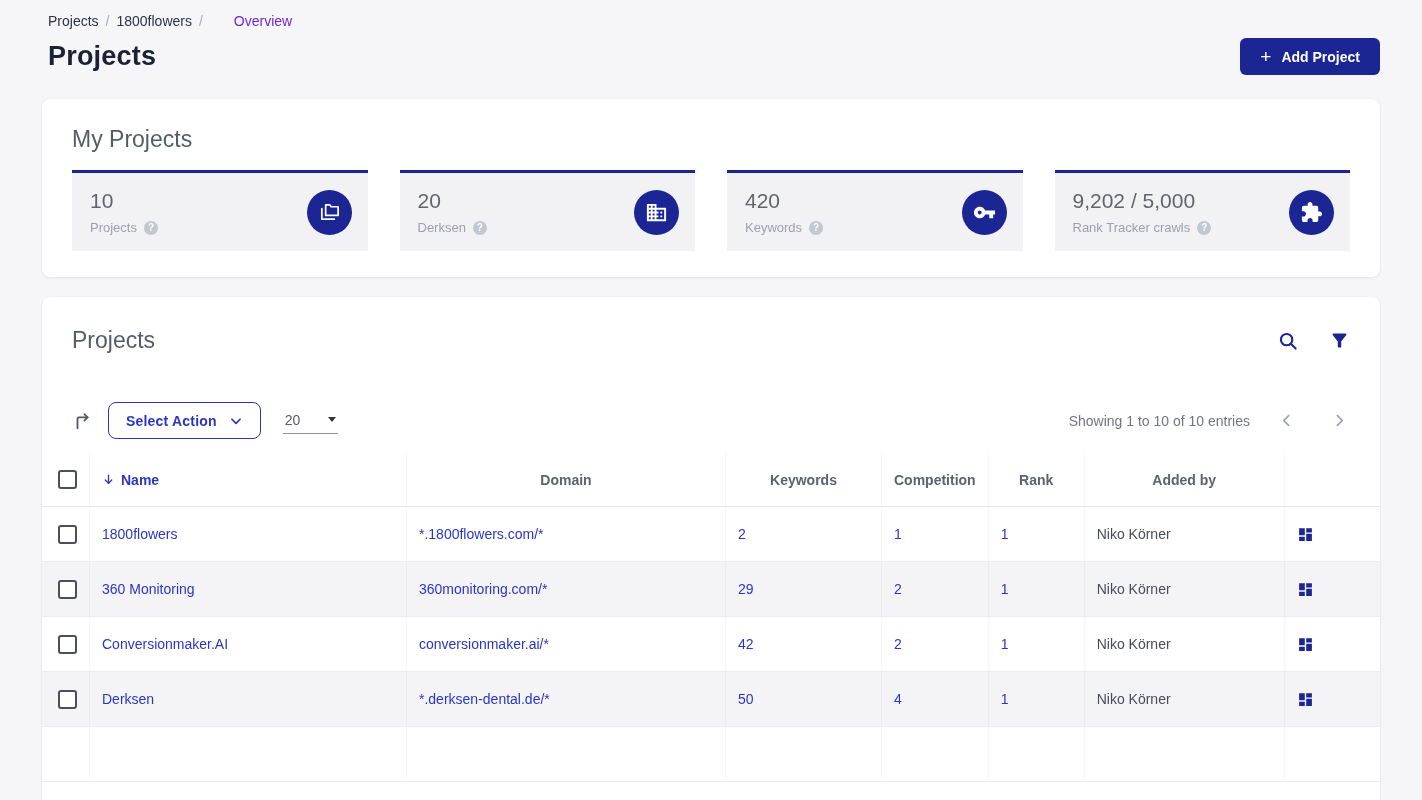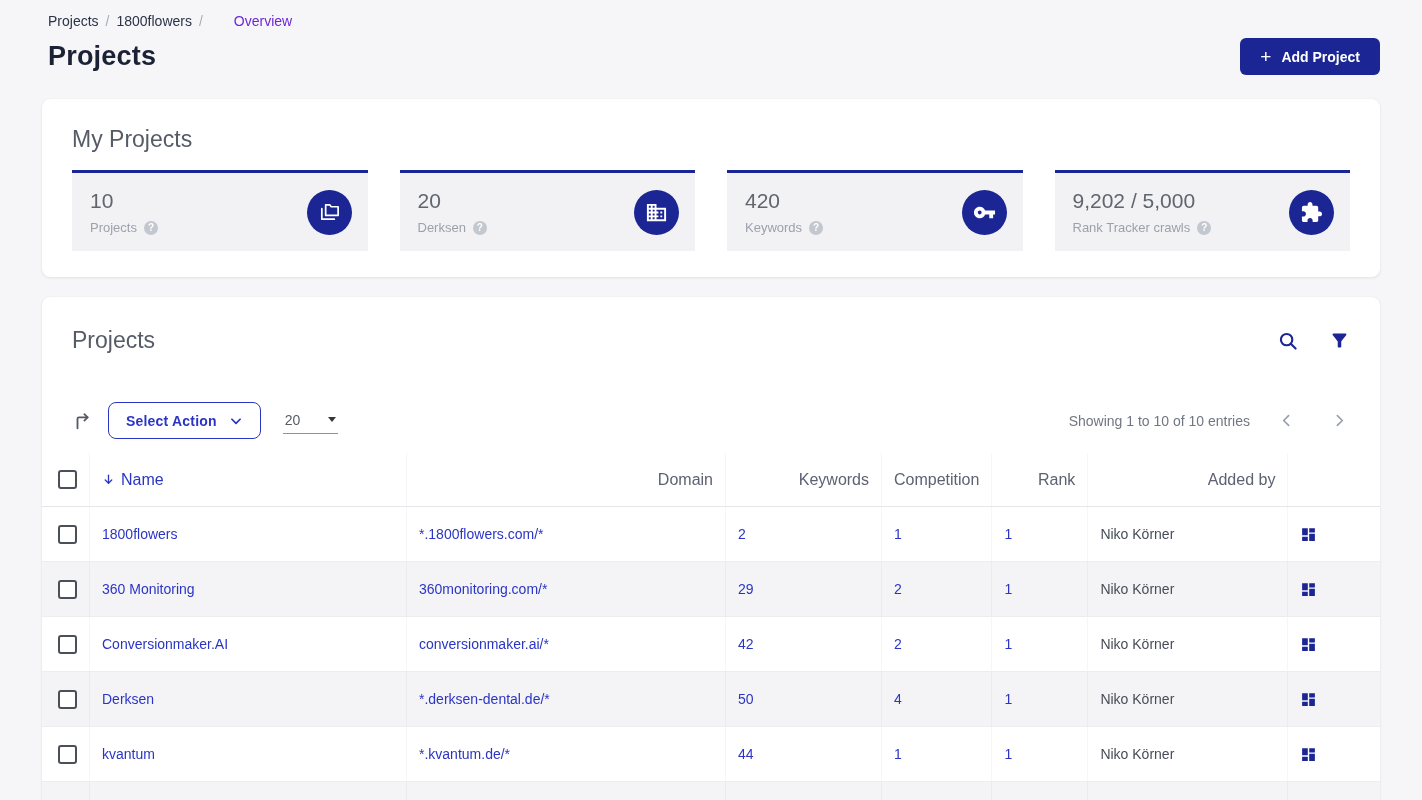--- a/index.html
+++ b/index.html
@@ -72,21 +72,21 @@
     width: 0; height: 0; border-left: 4px solid transparent; border-right: 4px solid transparent;
     border-top: 5px solid #33373e;
   }
   .toolbar .spacer { flex: 1; }
   .showing { font-size: 14px; color: #707682; }
   .pager { display: flex; align-items: center; margin-left: 26px; gap: 32px; }
   .pager .icon-btn { padding: 2px; }
   
   table { width: 100%; border-collapse: collapse; margin-top: 14px; }
   th {
-    font-size: 16px; font-weight: 400; color: #5c6270; text-align: right;
+    font-size: 14px; font-weight: 700; color: #5c6270; text-align: center;
     padding: 17px 12px; border-bottom: 1px solid #e4e6ea; white-space: nowrap;
   }
   th.sorted { color: #2b35c4; }
   th .sort-wrap { display: flex; align-items: center; gap: 6px; }
   td {
     font-size: 14px; height: 55px; padding: 0 12px;
     border-bottom: 1px solid #ebedf0;
   }
   td:not(:last-child), th:not(:last-child) { border-right: 1px solid rgba(30,40,60,.045); }
   tbody tr:nth-child(even) { background: #f4f4f6; }
@@ -337,38 +337,20 @@
         <td><span class="added-by">Niko Körner</span></td>
         <td class="dash-cell">
             <span class="icon-btn">
               <svg width="17" height="17" viewBox="0 0 24 24" fill="#1b2593">
                 <path d="M3 13h8V3H3v10zm0 8h8v-6H3v6zm10 0h8V11h-8v10zm0-18v6h8V3h-8z"></path>
               </svg>
             </span>
           </td>
       </tr>
       <tr>
-        <td class="cell-check">
-            <div class="checkbox"></div>
-          </td>
-        <td><span class="link">kvantum</span></td>
-        <td><span class="link">*.kvantum.de/*</span></td>
-        <td><span class="link">44</span></td>
-        <td><span class="link">1</span></td>
-        <td><span class="link">1</span></td>
-        <td><span class="added-by">Niko Körner</span></td>
-        <td class="dash-cell">
-            <span class="icon-btn">
-              <svg width="17" height="17" viewBox="0 0 24 24" fill="#1b2593">
-                <path d="M3 13h8V3H3v10zm0 8h8v-6H3v6zm10 0h8V11h-8v10zm0-18v6h8V3h-8z"></path>
-              </svg>
-            </span>
-          </td>
-      </tr>
-      <tr>
         <td class="cell-check"></td>
           <td></td>
           <td></td>
           <td></td>
           <td></td>
           <td></td>
           <td></td>
           <td></td>
       </tr>
     </tbody>

